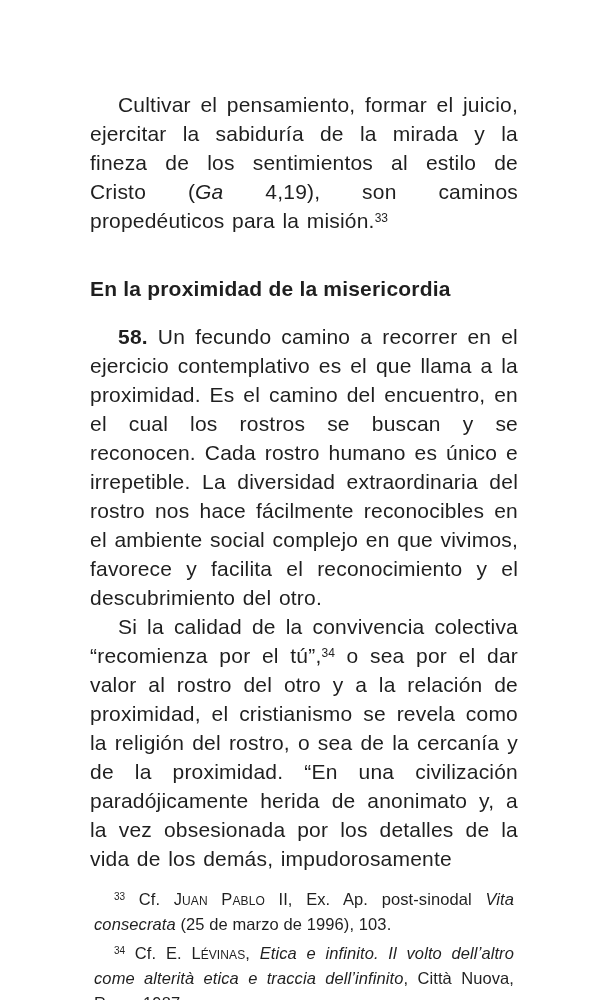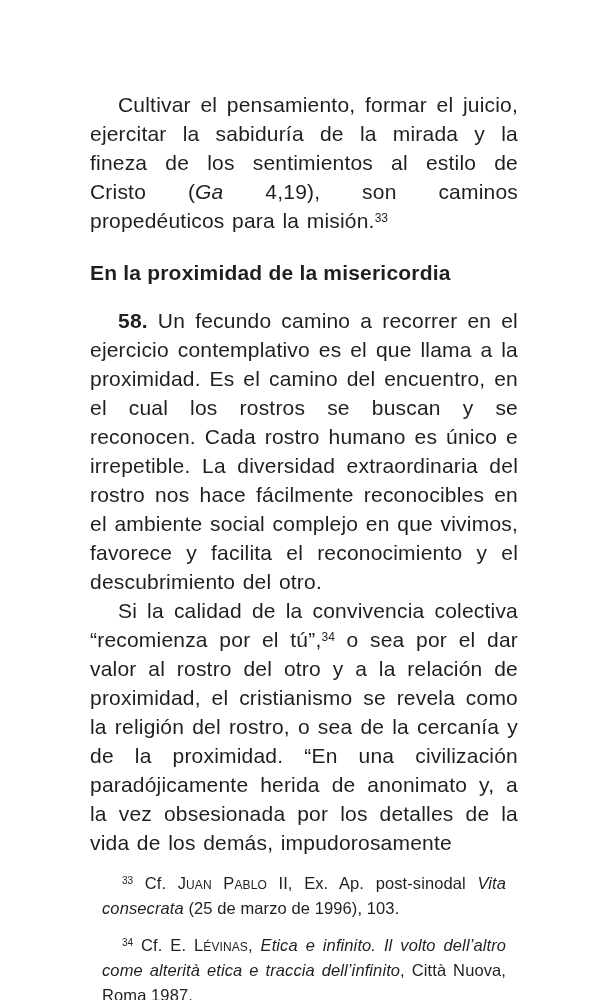--- a/index.html
+++ b/index.html
@@ -29,38 +29,38 @@
   .body-para {
     margin: 0;
     font-size: 21px;
     line-height: 29px;
     text-align: justify;
     letter-spacing: 0.2px;
     word-spacing: 1.5px;
   }
   .indent { text-indent: 28px; }
   .heading {
-    margin: 23px 0 19px 0;
+    margin: 39px 0 19px 0;
     font-size: 21px;
     line-height: 29px;
     font-weight: bold;
     letter-spacing: 0.2px;
   }
   .para-number { font-weight: bold; margin-top: 10px; }
   sup.fnref {
     font-size: 12px;
     line-height: 0;
     vertical-align: 6px;
     letter-spacing: 0;
   }
   .footnotes {
     margin-top: 14px;
   }
   .footnote {
-    margin: 12px;
+    margin: 4px;
     font-size: 16.5px;
     line-height: 25px;
     text-align: justify;
     text-indent: 20px;
     letter-spacing: 0.1px;
   }
   .footnote sup.fnref {
     font-size: 10px;
     vertical-align: 5px;
   }

